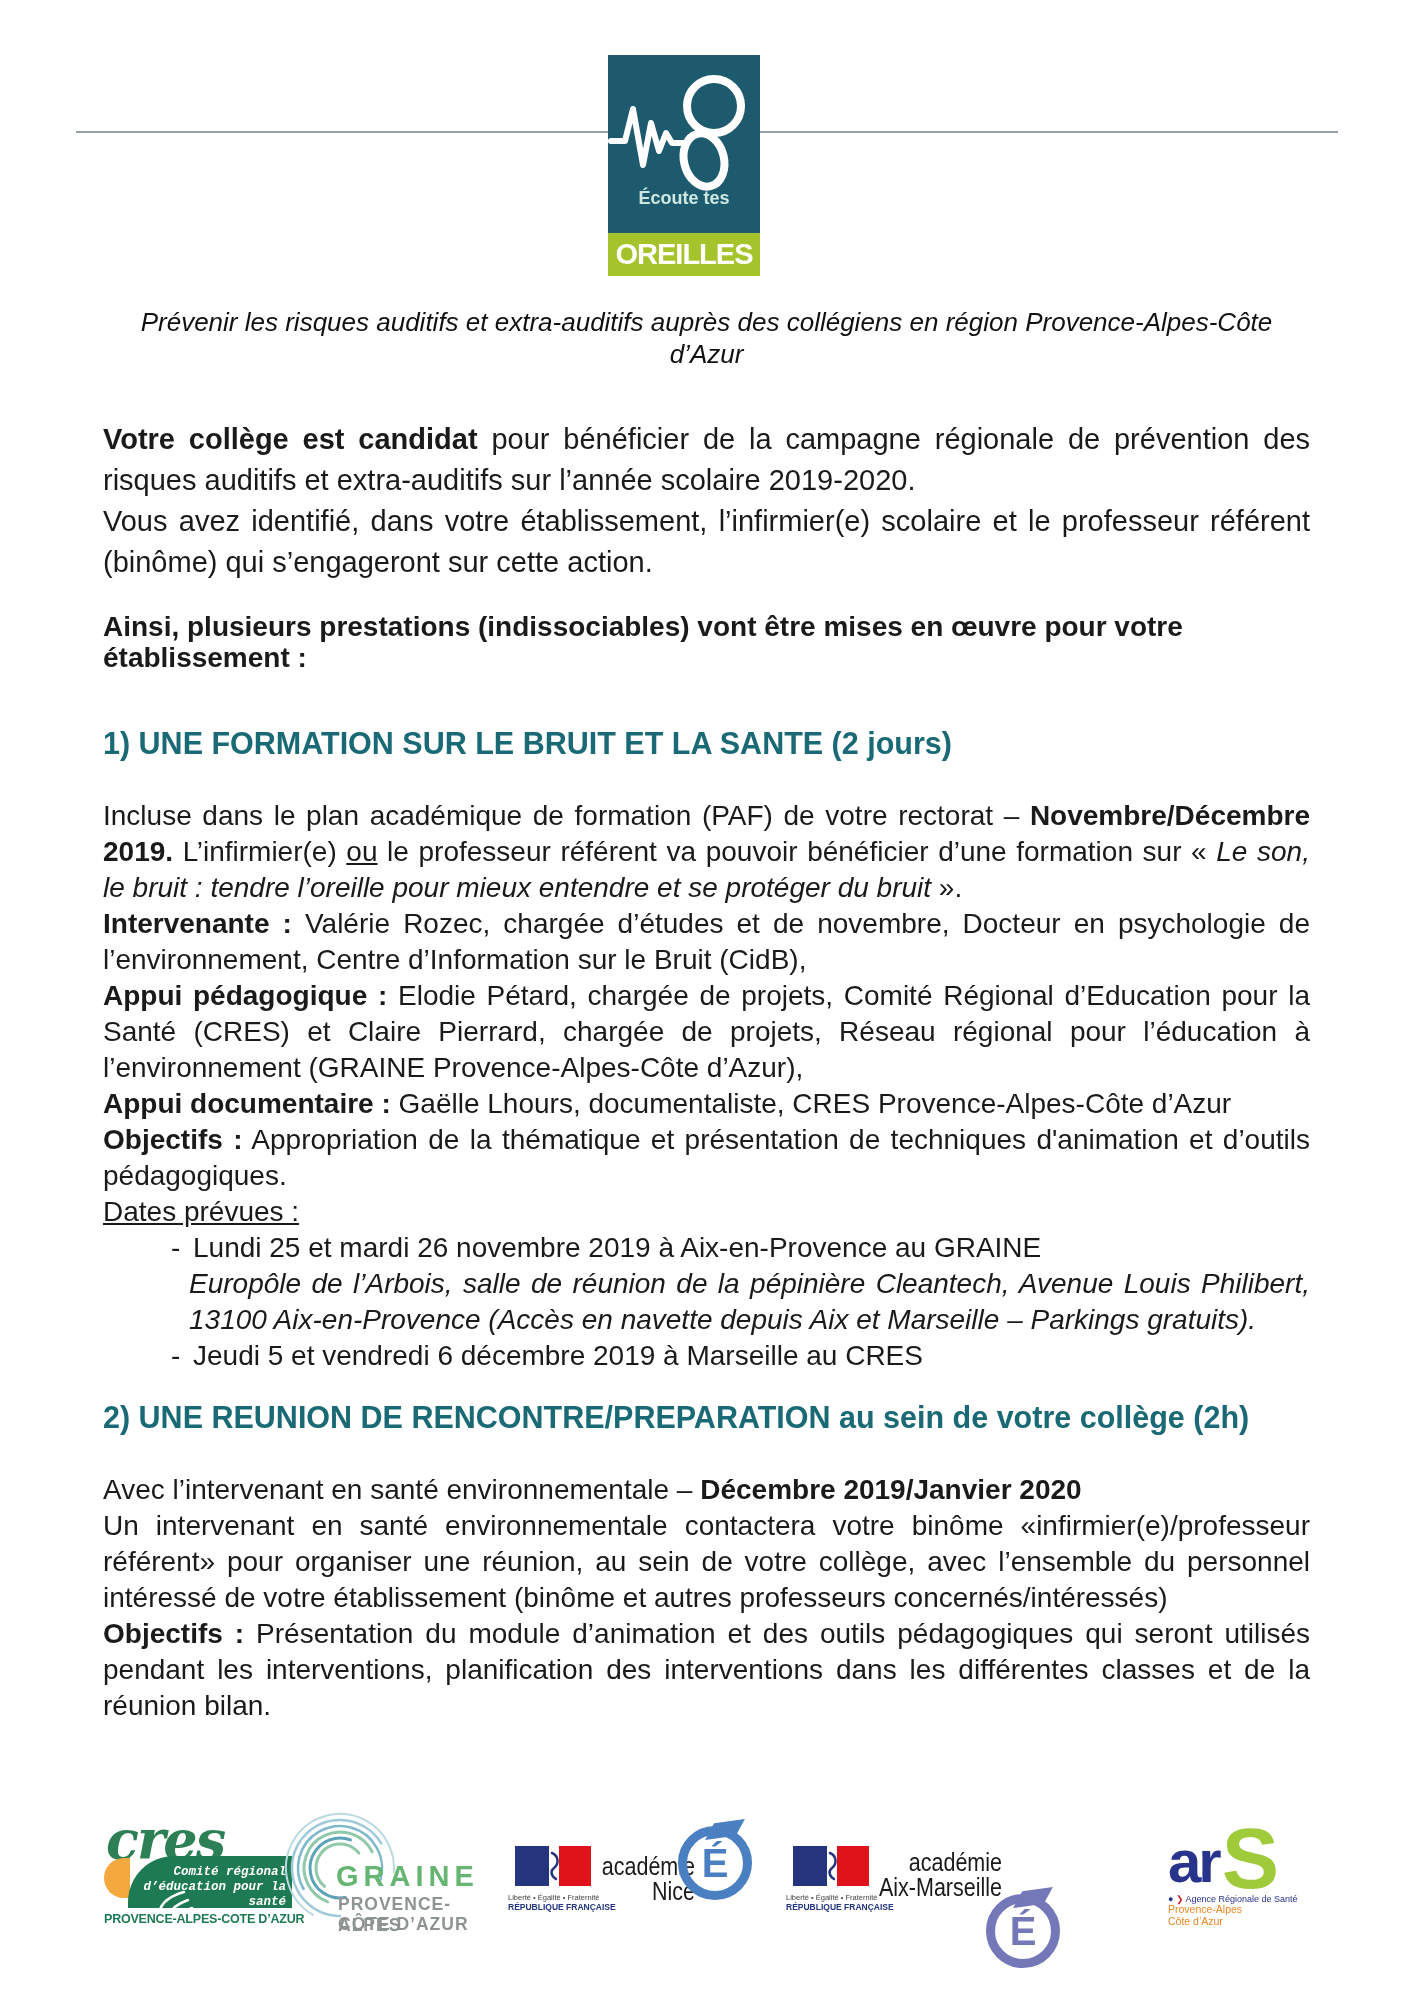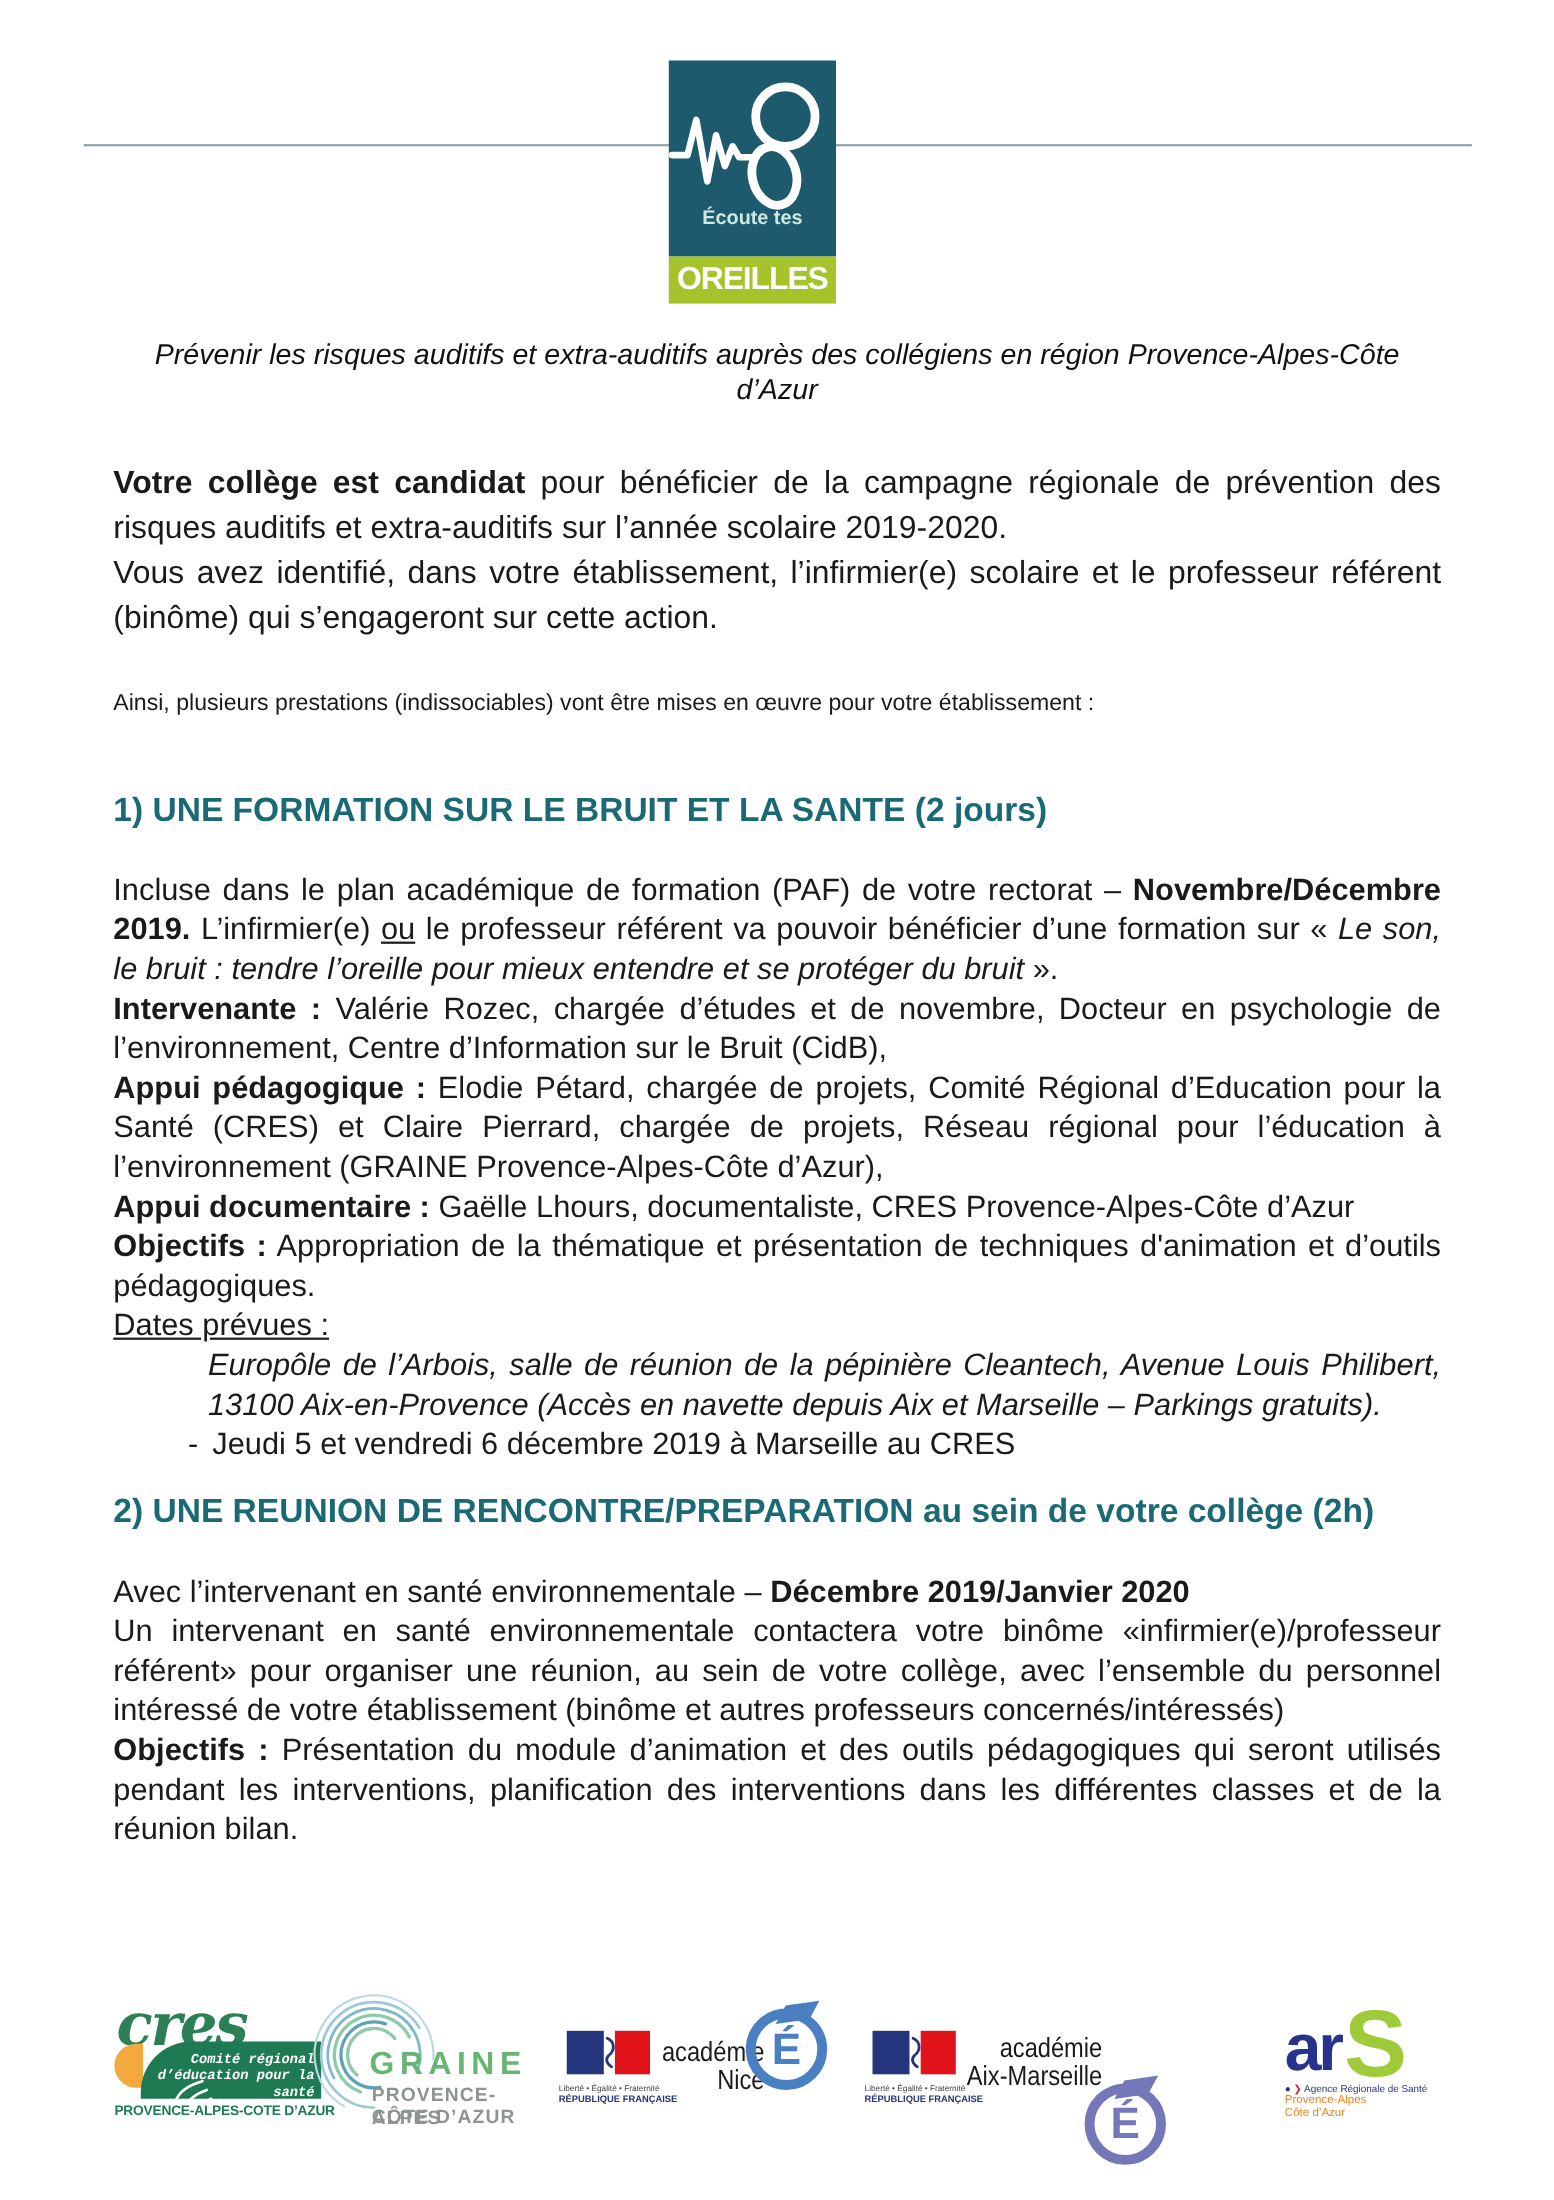--- a/index.html
+++ b/index.html
@@ -17,21 +17,21 @@
   .brand-line1 { position:absolute; bottom:24px; width:100%; text-align:center;
     color:var(--logo-text,#cde8e2); font-weight:bold; font-size:18px; }
   .brand-band { width:152px; height:43px; background:var(--logo-green,#a5c32a);
     color:#fff; font-weight:bold; font-size:29px; line-height:42px; text-align:center; letter-spacing:-1px; }
 
   
   .content { position:absolute; left:103px; top:0; width:1207px; }
   .subtitle { margin:306px 0 0 0; text-align:center; font-style:italic; font-size:26px; line-height:32px; color:#111; }
   .intro { margin:49px 0 0 0; font-size:29px; line-height:41px; text-align:justify; }
   .intro p { margin:0; }
-  .announce { margin:28px 0 0 0; font-weight:normal; font-size:21px; line-height:55px; }
+  .announce { margin:28px 0 0 0; font-weight:bold; font-size:28px; line-height:31px; }
   h2.section { margin:53px 0 0 0; color:var(--accent-teal,#1a6a75); font-size:30.5px; line-height:34px; font-weight:bold; }
   h2.sec2 { margin-top:26px; }
   .block { margin:38px 0 0 0; font-size:28px; line-height:36px; text-align:justify; }
   .block p { margin:0; }
   .b { font-weight:bold; }
   .i { font-style:italic; }
   .u { text-decoration:underline; }
   .bu { font-weight:normal; text-decoration:underline;margin-top:32px; }
   .bullet { padding-left:68px; text-align:left; }
   .bullet .dash { display:inline-block; width:22px; }
@@ -125,20 +125,21 @@
 
     <h2 class="section">1) UNE FORMATION SUR LE BRUIT ET LA SANTE (2 jours)</h2>
 
     <div class="block">
       <p><span>Incluse dans le plan académique de formation (PAF) de votre rectorat – </span><span class="b">Novembre/Décembre 2019.</span><span> L’infirmier(e) </span><span class="u">ou</span><span> le professeur référent va pouvoir bénéficier d’une formation sur « </span><span class="i">Le son, le bruit : tendre l’oreille pour mieux entendre et se protéger du bruit</span><span> ».</span></p>
       <p><span class="b">Intervenante :</span><span> Valérie Rozec, chargée d’études et de novembre, Docteur en psychologie de l’environnement, Centre d’Information sur le Bruit (CidB),</span></p>
       <p><span class="b">Appui pédagogique :</span><span> Elodie Pétard, chargée de projets, Comité Régional d’Education pour la Santé (CRES) et Claire Pierrard, chargée de projets, Réseau régional pour l’éducation à l’environnement (GRAINE Provence-Alpes-Côte d’Azur),</span></p>
       <p><span class="b">Appui documentaire :</span><span> Gaëlle Lhours, documentaliste, CRES Provence-Alpes-Côte d’Azur</span></p>
       <p><span class="b">Objectifs :</span><span> Appropriation de la thématique et présentation de techniques d'animation et d’outils pédagogiques.</span></p>
       <p><span class="bu">Dates prévues :</span></p>
+      <p class="bullet"><span class="dash">-</span><span>Lundi 25 et mardi 26 novembre 2019 à Aix-en-Provence au GRAINE</span></p>
       <p class="detail">Europôle de l’Arbois, salle de réunion de la pépinière Cleantech, Avenue Louis Philibert, 13100 Aix-en-Provence (Accès en navette depuis Aix et Marseille – Parkings gratuits).</p>
       <p class="bullet"><span class="dash">-</span><span>Jeudi 5 et vendredi 6 décembre 2019 à Marseille au CRES</span></p>
     </div>
 
     <h2 class="section sec2">2) UNE REUNION DE RENCONTRE/PREPARATION au sein de votre collège (2h)</h2>
 
     <div class="block">
       <p><span>Avec l’intervenant en santé environnementale – </span><span class="b">Décembre 2019/Janvier 2020</span></p>
       <p>Un intervenant en santé environnementale contactera votre binôme «infirmier(e)/professeur référent» pour organiser une réunion, au sein de votre collège, avec l’ensemble du personnel intéressé de votre établissement (binôme et autres professeurs concernés/intéressés)</p>
       <p><span class="b">Objectifs :</span><span> Présentation du module d’animation et des outils pédagogiques qui seront utilisés pendant les interventions, planification des interventions dans les différentes classes et de la réunion bilan.</span></p>

